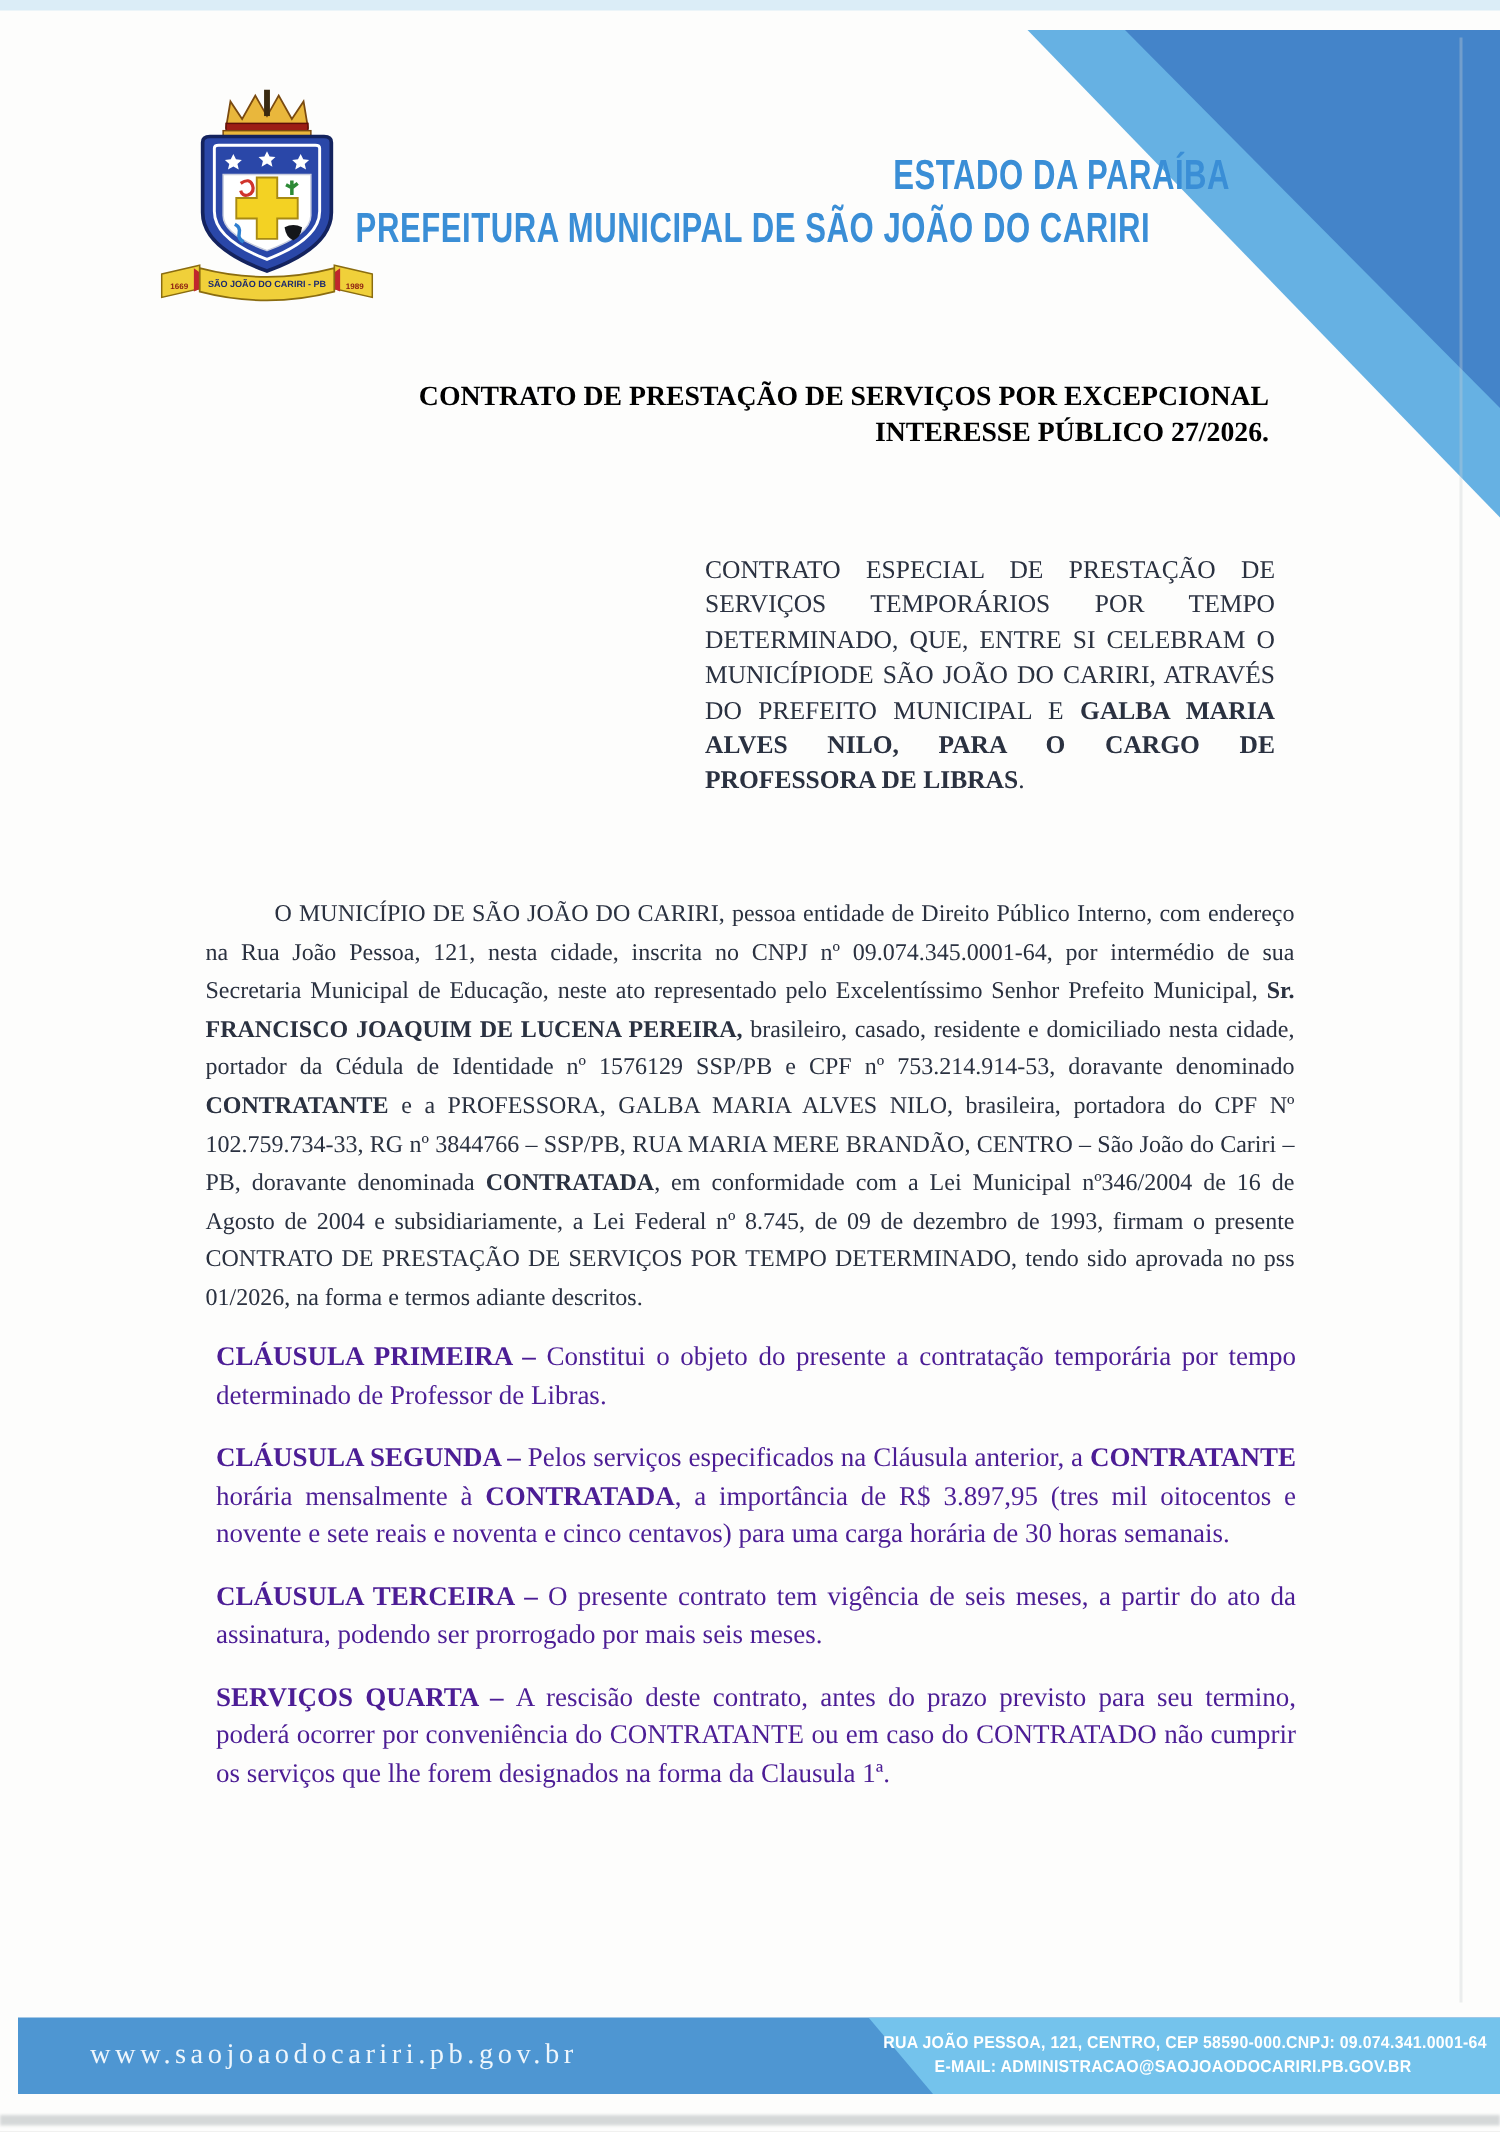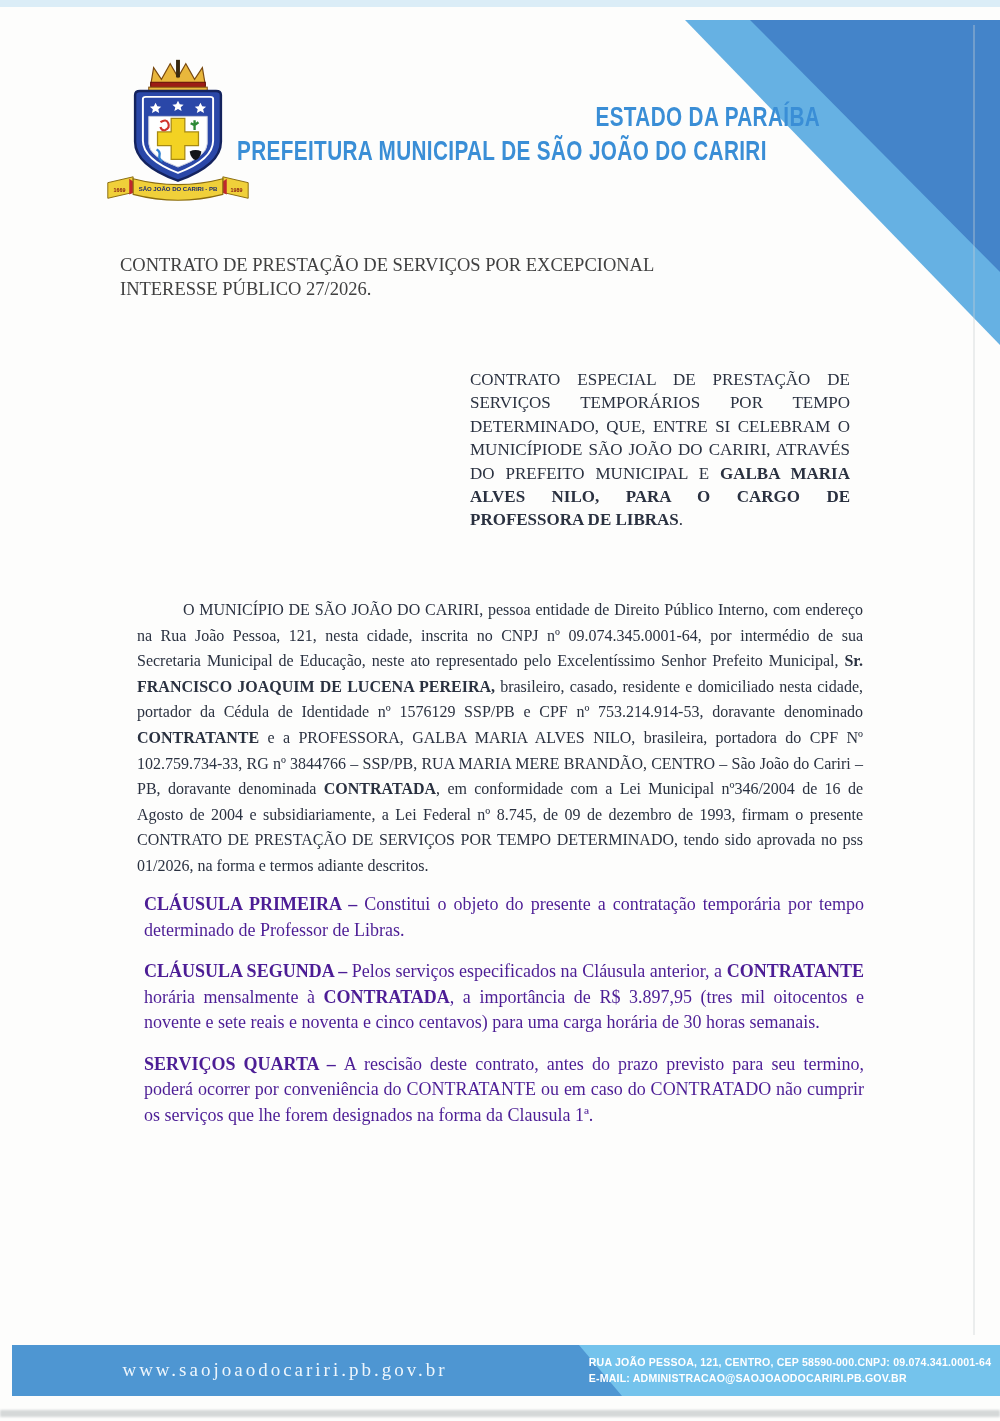--- a/index.html
+++ b/index.html
@@ -16,38 +16,38 @@
   
   .scan-line{position:absolute;top:25px;left:973px;width:2px;height:1310px;background:#c9cdd1;opacity:.35;}
   .scan-bottom{position:absolute;top:1410px;left:0;width:100%;height:7px;background:#aeb4b6;opacity:.5;filter:blur(1px);}
   
   .crest{position:absolute;left:100px;top:56px;width:156px;height:150px;}
   
   .org{position:absolute;left:140px;top:102px;width:720px;text-align:right;
        color:#3a8ed6;font-family:"Liberation Sans",sans-serif;font-weight:bold;line-height:30px;}
   .org .cond{display:inline-block;transform:scaleX(.74);transform-origin:50% 50%;white-space:nowrap;font-size:28px;letter-spacing:.5px;}
   
-  .doc-title{position:absolute;left:120px;top:253px;width:726px;text-align:left;
-             font-weight:normal;font-size:18.5px;line-height:24px;color:#404040;}
+  .doc-title{position:absolute;left:120px;top:253px;width:726px;text-align:right;
+             font-weight:bold;font-size:18.5px;line-height:24px;color:#000000;}
   
   .recital{position:absolute;left:470px;top:368px;width:380px;
            font-size:17px;line-height:23.4px;text-align:justify;color:#2a3140;}
   
   .body-par{position:absolute;left:137px;top:597px;width:726px;
             font-size:16px;line-height:25.6px;text-align:justify;text-indent:46px;color:#2a3140;}
   
   .clauses{position:absolute;left:144px;top:892px;width:720px;color:#4c1d95;}
   .clause{font-size:18px;line-height:25.5px;text-align:justify;margin:0 0 16px 0;}
   
   .footer-bar{position:absolute;left:12px;top:1345px;width:988px;height:51px;background:#4e96d2;overflow:hidden;}
   .footer-right-bg{position:absolute;top:0;left:567px;width:421px;height:51px;
                    background:#74c3ec;clip-path:polygon(0 0,100% 0,100% 100%,43px 100%);}
-  .footer-site{position:absolute;left:48px;top:14px;width:450px;text-align:center;
+  .footer-site{position:absolute;left:48px;top:14px;width:450px;text-align:left;
                color:#eef6fc;font-size:19px;letter-spacing:3px;}
-  .footer-addr{position:absolute;left:560px;top:9px;width:420px;text-align:left;
+  .footer-addr{position:absolute;left:560px;top:9px;width:420px;text-align:center;
                color:#ffffff;font-family:"Liberation Sans",sans-serif;font-weight:bold;}
   .footer-addr .ln{display:block;transform:scaleX(.92);transform-origin:50% 50%;
                    white-space:nowrap;font-size:11.5px;line-height:16px;letter-spacing:.2px;}
 </style>
 </head>
 <body>
 
 <div class="page">
 
   <div class="top-strip"></div>
@@ -104,20 +104,21 @@
     <div>INTERESSE PÚBLICO 27/2026.</div>
   </div>
 
   <div class="recital"><span>CONTRATO ESPECIAL DE PRESTAÇÃO DE SERVIÇOS TEMPORÁRIOS POR TEMPO DETERMINADO, QUE, ENTRE SI CELEBRAM O MUNICÍPIODE SÃO JOÃO DO CARIRI, ATRAVÉS DO PREFEITO MUNICIPAL E </span><span class="b">GALBA MARIA ALVES NILO, PARA O CARGO DE PROFESSORA DE LIBRAS</span><span>.</span></div>
 
   <div class="body-par"><span>O MUNICÍPIO DE SÃO JOÃO DO CARIRI, pessoa entidade de Direito Público Interno, com endereço na Rua João Pessoa, 121, nesta cidade, inscrita no CNPJ nº 09.074.345.0001-64, por intermédio de sua Secretaria Municipal de Educação, neste ato representado pelo Excelentíssimo Senhor Prefeito Municipal, </span><span class="b">Sr. FRANCISCO JOAQUIM DE LUCENA PEREIRA,</span><span> brasileiro, casado, residente e domiciliado nesta cidade, portador da Cédula de Identidade nº 1576129 SSP/PB e CPF nº 753.214.914-53, doravante denominado </span><span class="b">CONTRATANTE</span><span> e a PROFESSORA, GALBA MARIA ALVES NILO, brasileira, portadora do CPF Nº 102.759.734-33, RG nº 3844766 – SSP/PB, RUA MARIA MERE BRANDÃO, CENTRO – São João do Cariri –PB, doravante denominada </span><span class="b">CONTRATADA</span><span>, em conformidade com a Lei Municipal nº346/2004 de 16 de Agosto de 2004 e subsidiariamente, a Lei Federal nº 8.745, de 09 de dezembro de 1993, firmam o presente CONTRATO DE PRESTAÇÃO DE SERVIÇOS POR TEMPO DETERMINADO, tendo sido aprovada no pss 01/2026, na forma e termos adiante descritos.</span></div>
 
   <div class="clauses">
     <p class="clause"><span class="b">CLÁUSULA PRIMEIRA – </span><span>Constitui o objeto do presente a contratação temporária por tempo determinado de Professor de Libras.</span></p>
     <p class="clause"><span class="b">CLÁUSULA SEGUNDA – </span><span>Pelos serviços especificados na Cláusula anterior, a </span><span class="b">CONTRATANTE</span><span> horária mensalmente à </span><span class="b">CONTRATADA</span><span>, a importância de R$ 3.897,95 (tres mil oitocentos e novente e sete reais e noventa e cinco centavos) para uma carga horária de 30 horas semanais.</span></p>
+    <p class="clause"><span class="b">CLÁUSULA TERCEIRA – </span><span>O presente contrato tem vigência  de seis meses, a partir do ato da assinatura,  podendo ser prorrogado  por mais seis meses.</span></p>
     <p class="clause"><span class="b">SERVIÇOS QUARTA – </span><span>A rescisão deste contrato, antes do prazo previsto para seu termino, poderá ocorrer por conveniência do CONTRATANTE ou em caso do CONTRATADO não cumprir os serviços que lhe forem designados na forma da Clausula 1ª.</span></p>
   </div>
 
   <div class="footer-bar">
     <div class="footer-right-bg"></div>
     <div class="footer-site">www.saojoaodocariri.pb.gov.br</div>
     <div class="footer-addr">
       <span class="ln">RUA JOÃO PESSOA, 121, CENTRO, CEP 58590-000.CNPJ: 09.074.341.0001-64</span>
       <span class="ln">E-MAIL: ADMINISTRACAO@SAOJOAODOCARIRI.PB.GOV.BR</span>
     </div>

